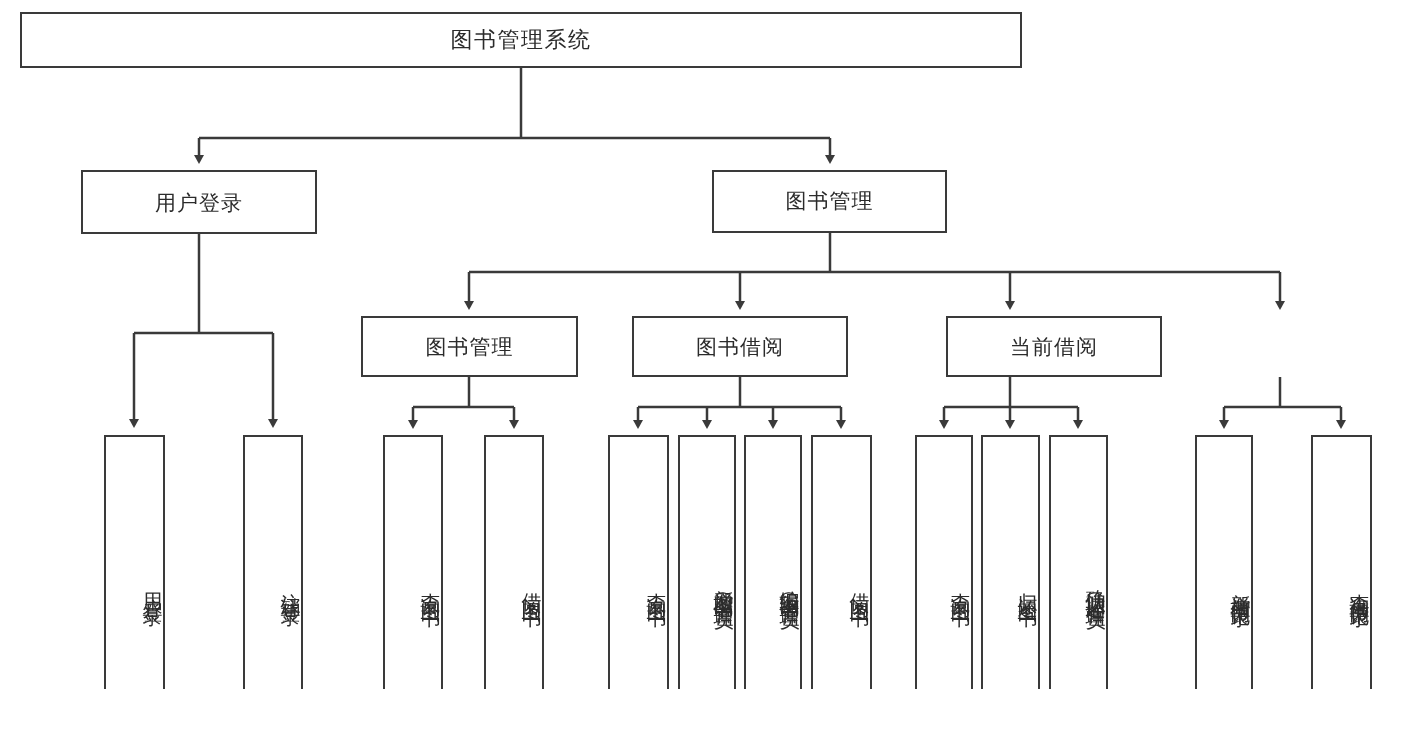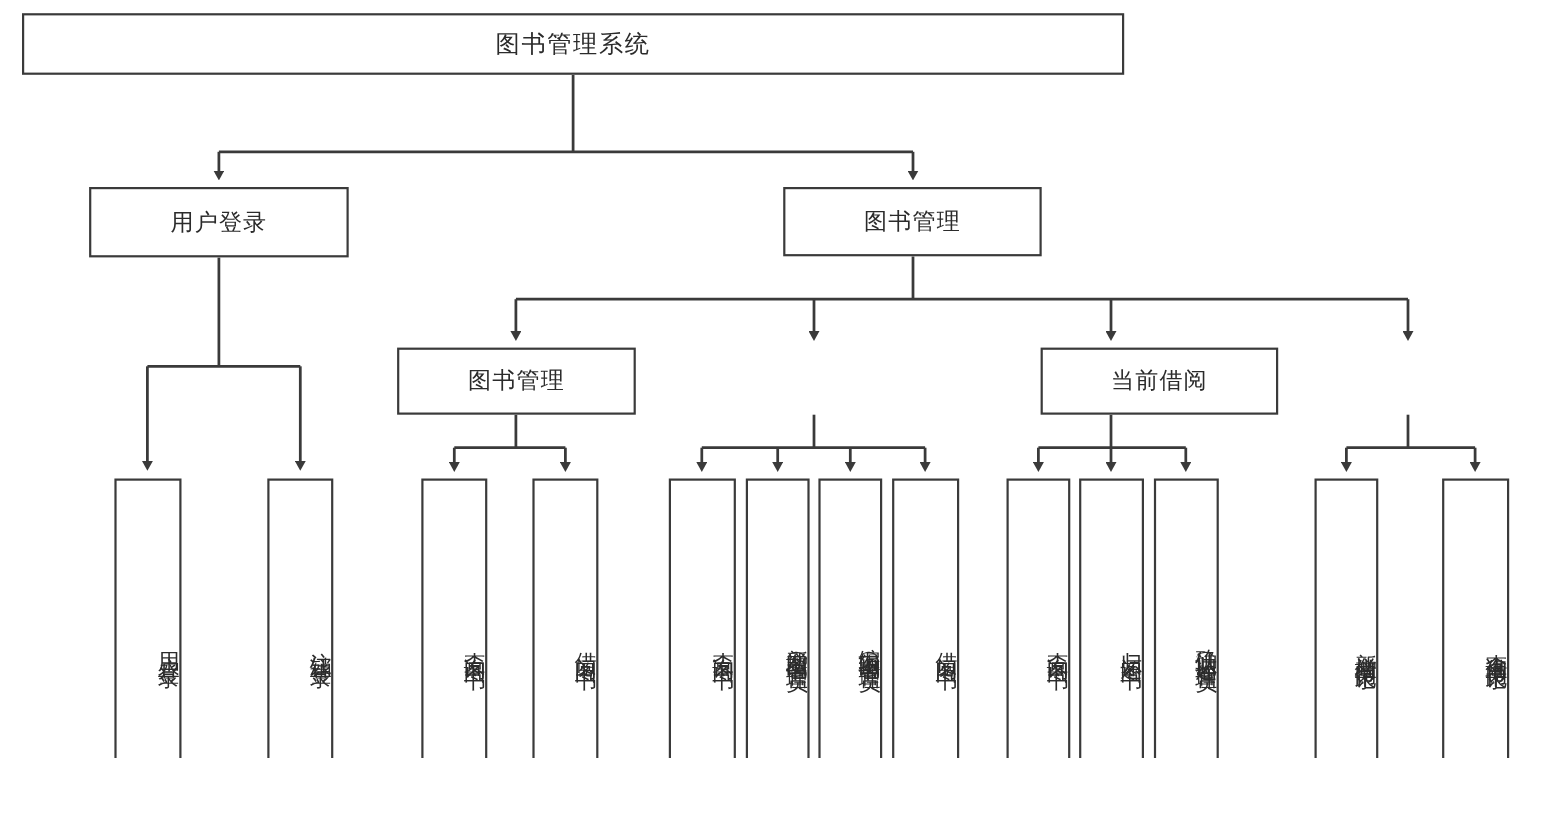--- a/index.html
+++ b/index.html
@@ -132,20 +132,23 @@
   <div class="node node-h" style="left:81px; top:170px; width:236px; height:64px;">
     <span>用户登录</span>
   </div>
   <div class="node node-h" style="left:712px; top:170px; width:235px; height:63px;font-family:Liberation Serif, serif;">
     <span>图书管理</span>
   </div>
 
   <div class="node node-h" style="left:361px; top:316px; width:217px; height:61px;">
     <span>图书管理</span>
   </div>
+  <div class="node node-h" style="left:632px; top:316px; width:216px; height:61px;">
+    <span>图书借阅</span>
+  </div>
   <div class="node node-h" style="left:946px; top:316px; width:216px; height:61px;">
     <span>当前借阅</span>
   </div>
 
   <div class="node node-v" style="left:104px; top:435px; width:61px; height:300px;">
     <span>用户登录</span>
   </div>
   <div class="node node-v" style="left:243px; top:435px; width:60px; height:300px;">
     <span>注销登录</span>
   </div>

